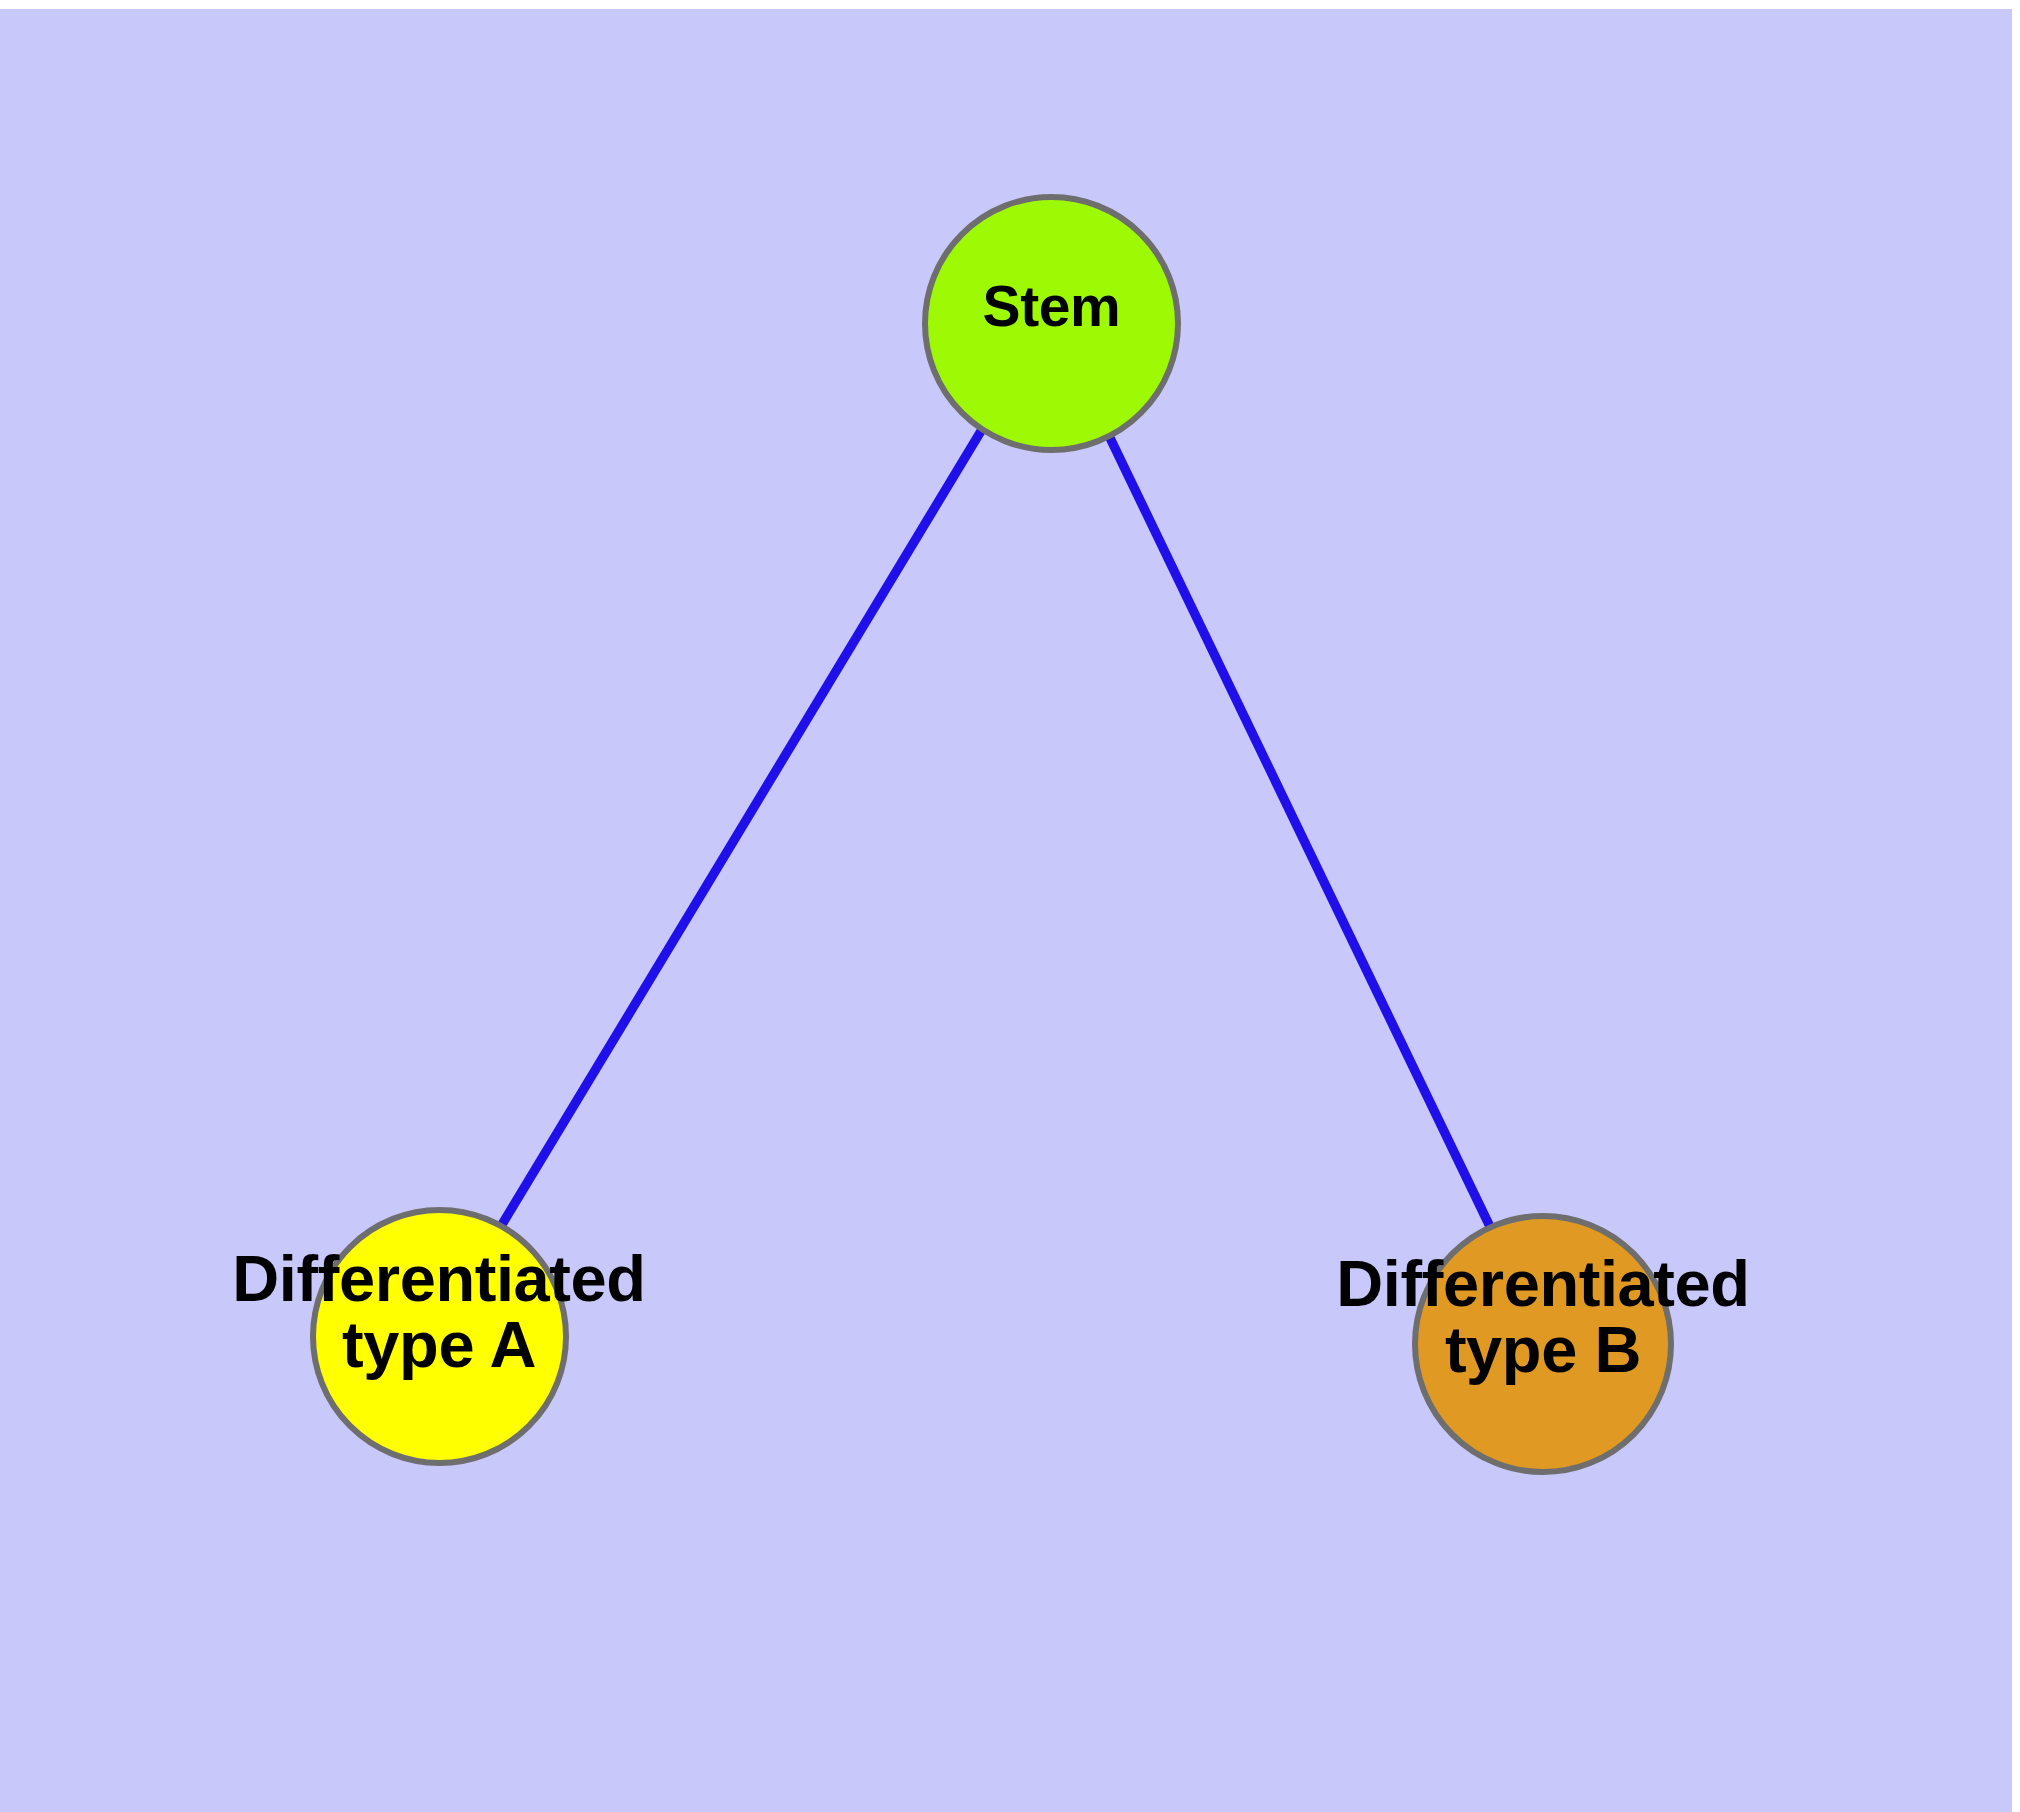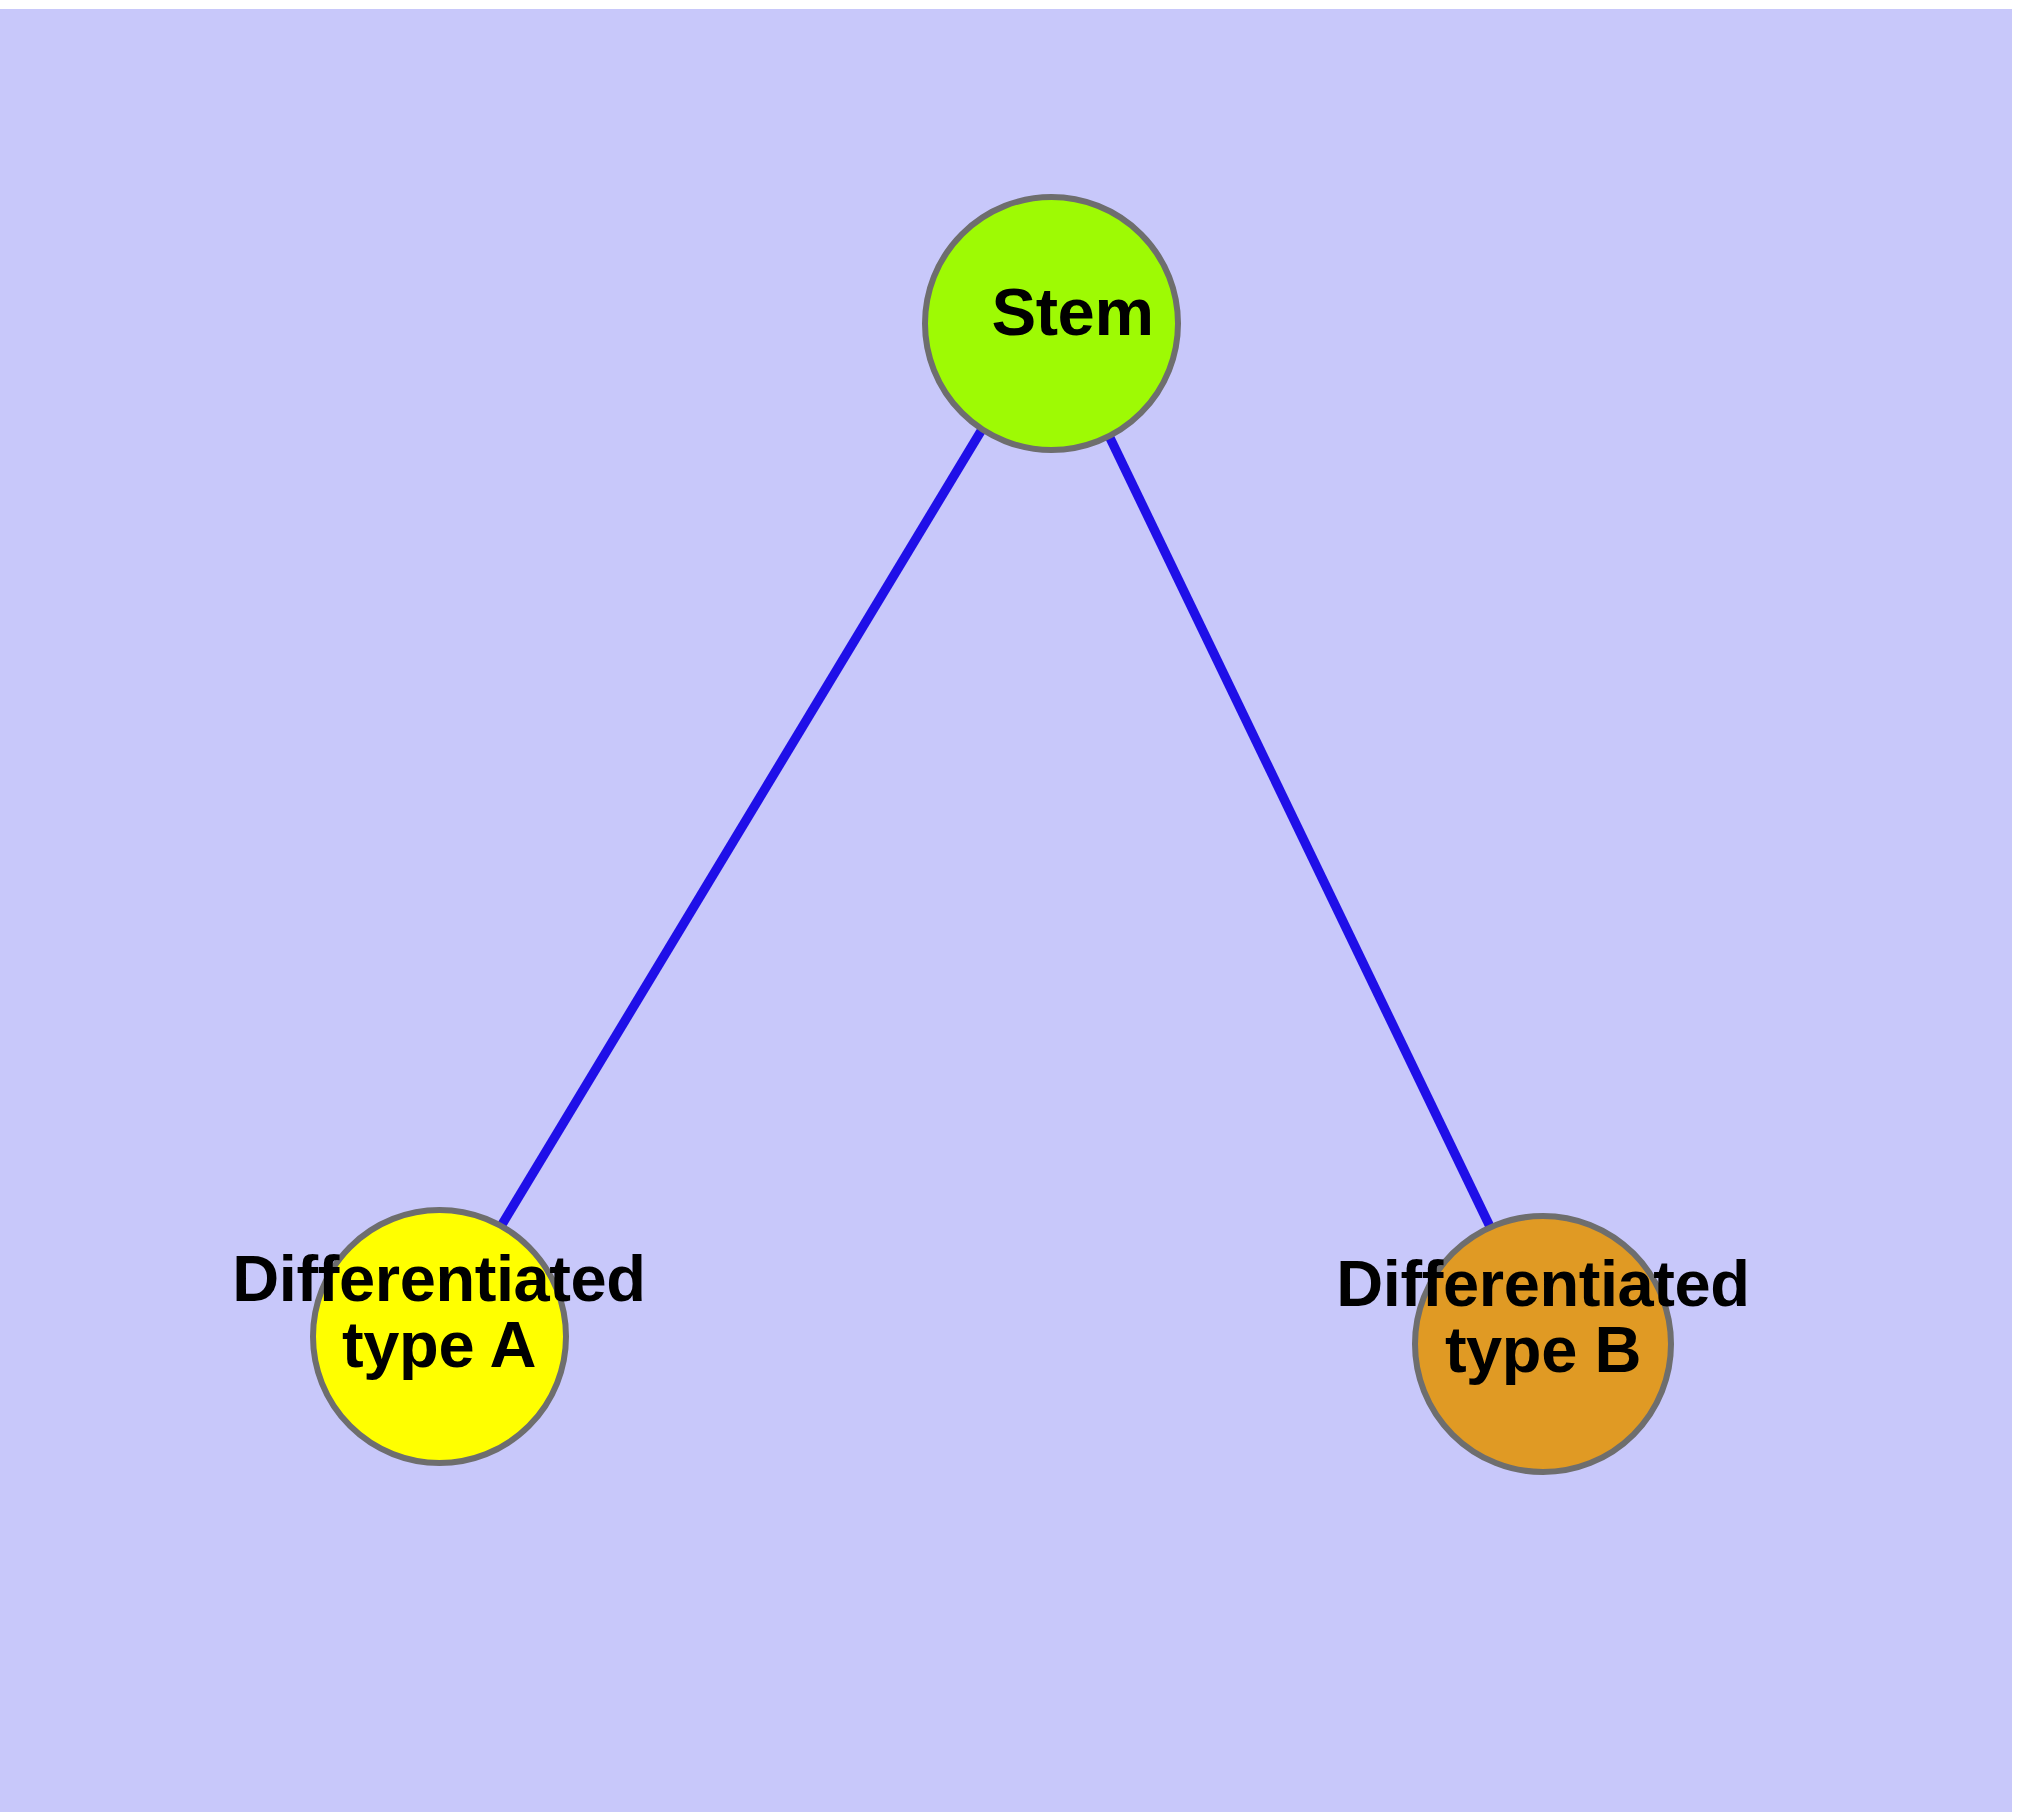--- a/index.html
+++ b/index.html
@@ -65,24 +65,24 @@
   }
 
   #node-stem {
     left: 922px;
     top: 185px;
     width: 259px;
     height: 259px;
     background: #9efa04;
   }
   #label-stem {
-    left: 818px;
+    left: 797px;
     top: 268px;
     width: 509px;
-    font-size: 67px;
+    font-size: 57px;
   }
 
   #node-diffa {
     left: 310px;
     top: 1198px;
     width: 259px;
     height: 259px;
     background: #ffff00;
   }
   #label-diffa {

